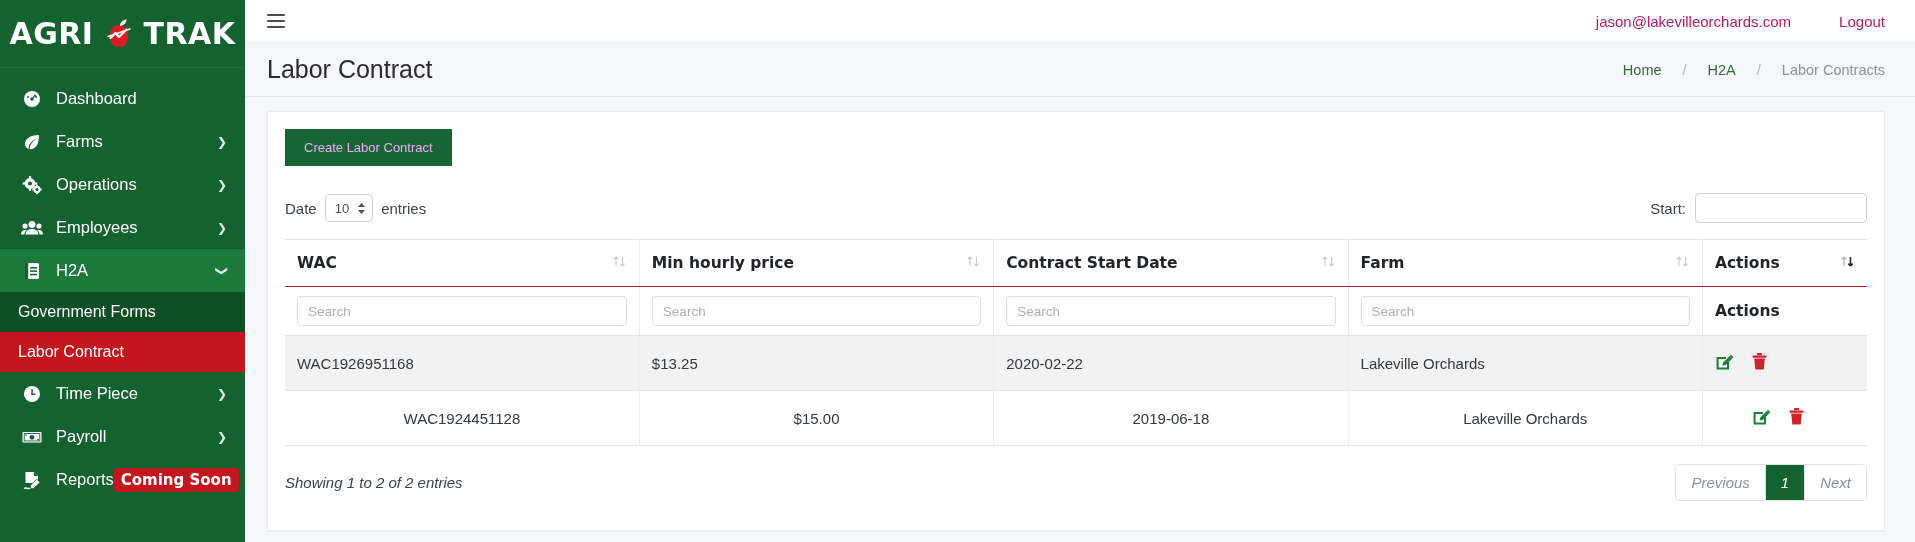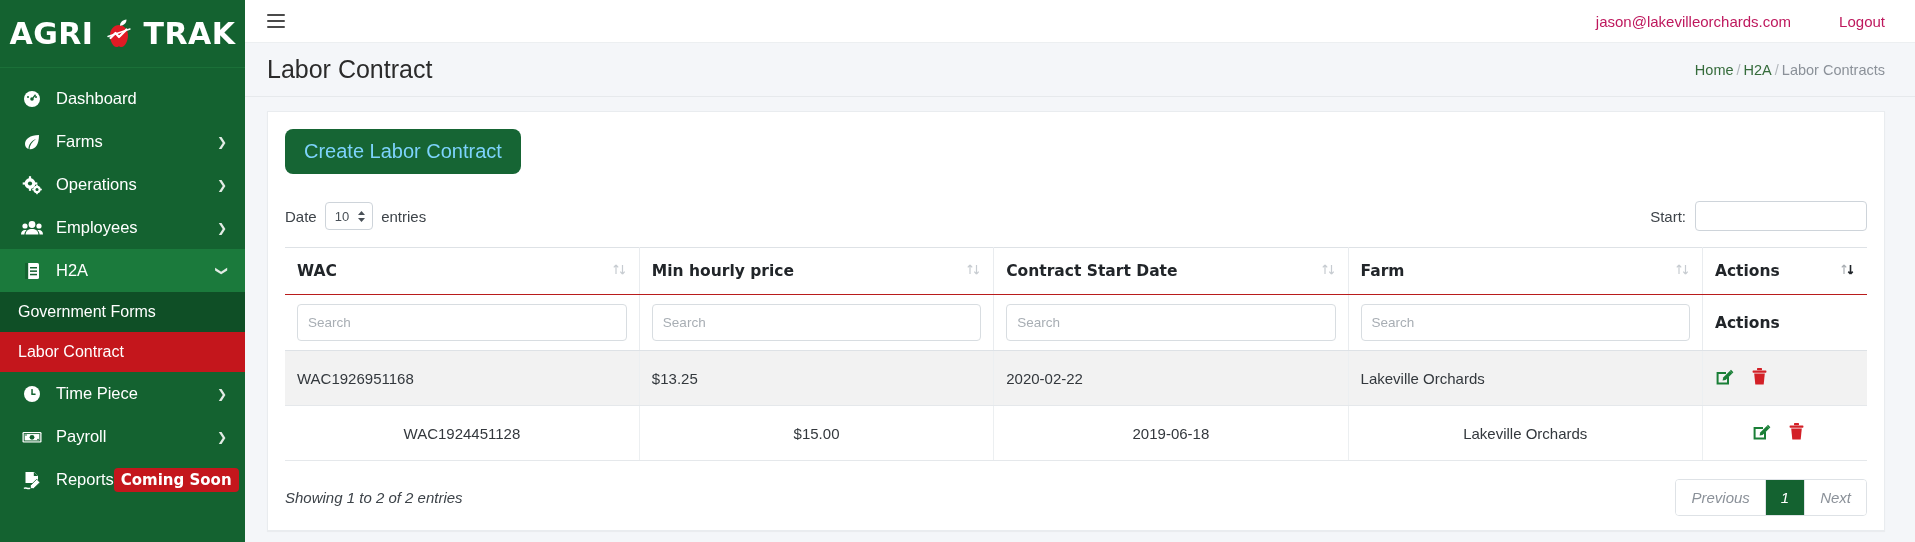--- a/index.html
+++ b/index.html
@@ -77,36 +77,36 @@
   .topbar-link { color:#be185d; font-size:15px; cursor:pointer; text-decoration:none; }
 
   .pagehead {
     height:54px; min-height:54px;
     background:#f4f6f9;
     display:flex; align-items:center;
     padding:0 30px 0 22px;
     border-bottom:1px solid #e6e9ec;
   }
   .pagetitle { font-size:25px; color:#2b2b2b; font-weight:normal; }
-  .breadcrumb { margin-left:auto; font-size:14.5px; color:#8b9199; display:flex; align-items:center; gap:3px; }
+  .breadcrumb { margin-left:auto; font-size:14.5px; color:#8b9199; display:flex; align-items:center; gap:21px; }
   .breadcrumb a { color:#356b3b; text-decoration:none; cursor:pointer; }
   .breadcrumb .sep { color:#b3b8bd; }
   .breadcrumb .current { color:#8b9199; }
 
   .content { flex:1; background:#f4f6f9; padding:14px 30px 0 22px; overflow:hidden; }
   .card {
     background:#ffffff; border:1px solid #e9ecef;
     box-shadow:0 1px 1px rgba(0,0,0,0.04);
     padding:17px 17px 12px 17px;
     min-height:420px;
   }
 
   .btn-create {
-    background:#166534; color:#7dd3fc; border:none;
-    font-size:20px; padding:11px 19px; border-radius:8px;
+    background:#166534; color:#f0abfc; border:none;
+    font-size:13px; padding:11px 19px; border-radius:0;
     cursor:pointer; font-family:"Liberation Sans", sans-serif;
   }
 
   .tbl-controls { display:flex; align-items:center; margin-top:27px; }
   .length-ctrl { font-size:15px; color:#3d4349; display:flex; align-items:center; gap:8px; }
   .select-box {
     border:1px solid #ced4da; border-radius:4px; background:#fff;
     height:28px; padding:0 6px 0 9px; font-size:13px; color:#495057;
     display:inline-flex; align-items:center; gap:8px; cursor:pointer;
   }
@@ -129,21 +129,21 @@
   .th-inner { display:flex; align-items:center; }
   .sort-ico { margin-left:auto; font-size:13px; color:#c7ccd1; letter-spacing:-1px; white-space:nowrap; }
   .sort-ico.active { color:#3d4349; }
 
   tr.filter-row td {
     padding:9px 12px; border-bottom:1px solid #dee2e6; border-right:1px solid #e9ecef;
     background:#ffffff;
   }
   tr.filter-row td:last-child { border-right:none; }
   .col-filter {
-    width:100%; height:37px; border:1px solid #d8dde1; border-radius:4px;
+    width:100%; height:30px; border:1px solid #d8dde1; border-radius:4px;
     padding:0 10px; font-size:13.5px; outline:none;
     font-family:"Liberation Sans", sans-serif; color:#495057;
   }
   .col-filter::placeholder { color:#a8aeb4; }
   .actions-label { font-size:15.5px; font-weight:bold; color:#212529; font-family:"DejaVu Sans", sans-serif; }
 
   tbody td {
     font-size:15px; color:#33383d; padding:16px 12px;
     border-bottom:1px solid #e5e8eb; border-right:1px solid #eceff1;
   }

